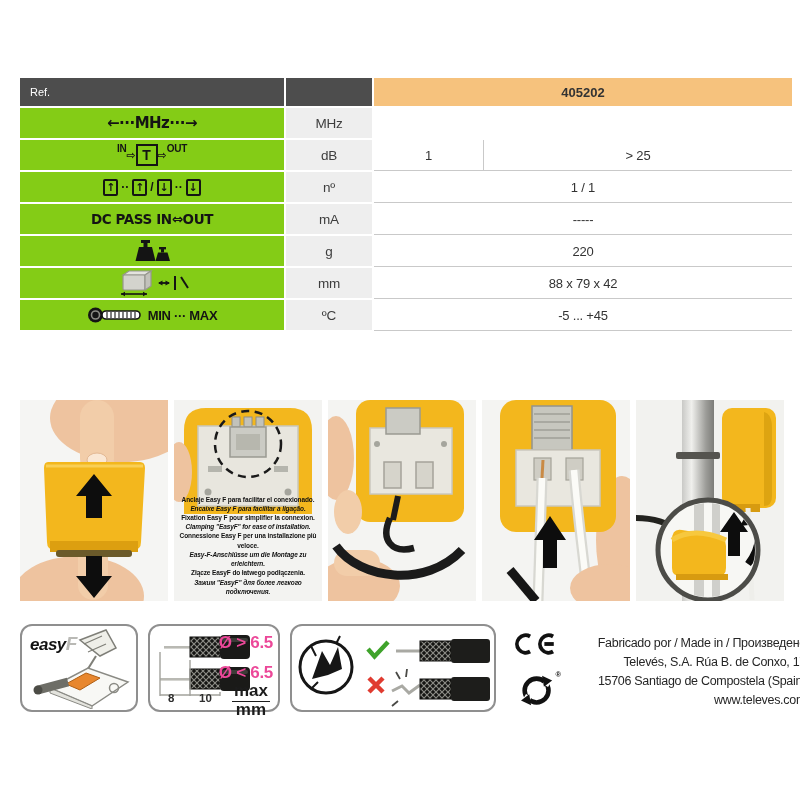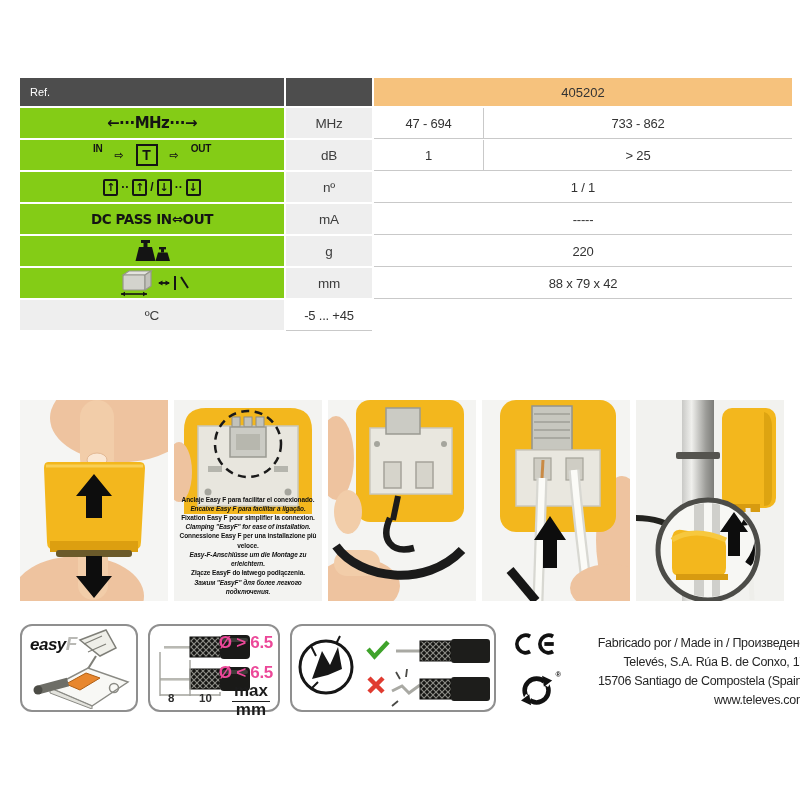--- a/index.html
+++ b/index.html
@@ -12,25 +12,25 @@
   .trow { display:grid; grid-template-columns:264px 86px 418px; column-gap:2px; height:32px; }
   .trow.hdr { height:30px; }
   .cell { display:flex; align-items:center; justify-content:center; }
   .icon-cell { background:#84cc16; height:30px; }
   .unit-cell { background:#eeeeee; height:30px; font-size:13.5px; font-weight:500; color:#3d3d3d; letter-spacing:-.2px; }
   .val-cell  { background:#fff; height:31px; border-bottom:1px solid #c9c9c9; font-size:13px; font-weight:500; color:#333; letter-spacing:-.2px; }
   .vsplit { display:grid; grid-template-columns:110px 1fr; height:32px; }
   .vsplit .val-cell.sub-l { border-right:1px solid #c9c9c9; }
   .hdr-dark { background:#4d4d4d; height:28px; }
   .hdr-ref { justify-content:flex-start; padding-left:10px; color:#fff; font-size:11px; font-weight:500; }
-  .hdr-orange { background:#f6c27d; height:28px; font-size:13px; font-weight:400; color:#333; }
+  .hdr-orange { background:#f6c27d; height:28px; font-size:13px; font-weight:700; color:#333; }
 
   .ic { font-family:"DejaVu Sans", sans-serif; color:#141414; }
   .freq-ic { font-size:15px; font-weight:700; letter-spacing:-.5px; }
-  .tee-wrap { display:flex; align-items:center; gap:12px; font-weight:700; color:#141414; }
+  .tee-wrap { display:flex; align-items:center; gap:0; font-weight:700; color:#141414; }
   .tee-io { font-size:10px; position:relative; top:-7px; letter-spacing:-.3px; }
   .tee-arrow { font-size:11px; font-family:"DejaVu Sans", sans-serif; }
   .tee-box { width:22px; height:22px; border:2px solid #141414; display:flex; align-items:center; justify-content:center; font-size:14px; font-weight:700; background:#fff0; }
   .abox { width:15px; height:17px; border:2px solid #141414; border-radius:2px; display:inline-flex; align-items:center; justify-content:center; font-size:11px; font-weight:700; font-family:"DejaVu Sans", sans-serif; color:#141414; }
   .arow { display:flex; align-items:center; gap:3px; font-weight:700; color:#141414; font-size:12px; }
   .dcpass { font-size:13.5px; font-weight:700; color:#141414; letter-spacing:-.4px; font-family:"DejaVu Sans", sans-serif; }
   .temp-wrap { display:flex; align-items:center; gap:5px; font-size:13px; font-weight:700; color:#141414; letter-spacing:-.3px; }
 
   
   .photos { position:absolute; left:20px; top:400px; display:flex; gap:6px; }
@@ -74,24 +74,20 @@
       <div class="cell hdr-dark hdr-ref">Ref.</div>
       <div class="cell hdr-dark"></div>
       <div class="cell hdr-orange">405202</div>
     </div>
 
     <div class="trow">
       <div class="cell icon-cell">
         <span class="ic freq-ic">←···MHz···→</span>
       </div>
       <div class="cell unit-cell">MHz</div>
-      <div class="vsplit">
-        <div class="cell val-cell sub-l">47 - 694</div>
-        <div class="cell val-cell">733 - 862</div>
-      </div>
     </div>
 
     <div class="trow">
       <div class="cell icon-cell">
         <span class="tee-wrap">
           <span class="tee-io">IN</span>
           <span class="tee-arrow">⇨</span>
           <span class="tee-box">T</span>
           <span class="tee-arrow">⇨</span>
           <span class="tee-io">OUT</span>
@@ -155,20 +151,33 @@
           <path d="M43 15 l4.5 -2.6 v5.2 z M55 15 l-4.5 -2.6 v5.2 z" fill="#141414"></path>
           <path d="M60 8 V22" stroke="#141414" stroke-width="2"></path>
           <path d="M66 9 L73 20" stroke="#141414" stroke-width="2"></path>
         </svg>
       </div>
       <div class="cell unit-cell">mm</div>
       <div class="cell val-cell">88 x 79 x 42</div>
     </div>
 
     <div class="trow">
+      <div class="cell icon-cell">
+        <span class="temp-wrap">
+          <svg width="56" height="18" viewBox="0 0 56 18">
+            <circle cx="8.5" cy="9" r="7.5" fill="#141414"></circle>
+            <circle cx="8.5" cy="9" r="4" fill="#141414" stroke="#8b8b85" stroke-width="1.6"></circle>
+            <rect x="15" y="5" width="38" height="8" rx="4" fill="#fff" stroke="#141414" stroke-width="1.6"></rect>
+            <g stroke="#141414" stroke-width="1.1">
+              <path d="M20 6 V12 M24 6 V12 M28 6 V12 M32 6 V12 M36 6 V12 M40 6 V12 M44 6 V12 M48 6 V12"></path>
+            </g>
+          </svg>
+          <span>MIN ··· MAX</span>
+        </span>
+      </div>
       <div class="cell unit-cell">ºC</div>
       <div class="cell val-cell">-5 ... +45</div>
     </div>
 
   </div>
 
   <div class="photos">
 
     <div class="photo">
       <svg width="148" height="201" viewBox="0 0 148 201">

